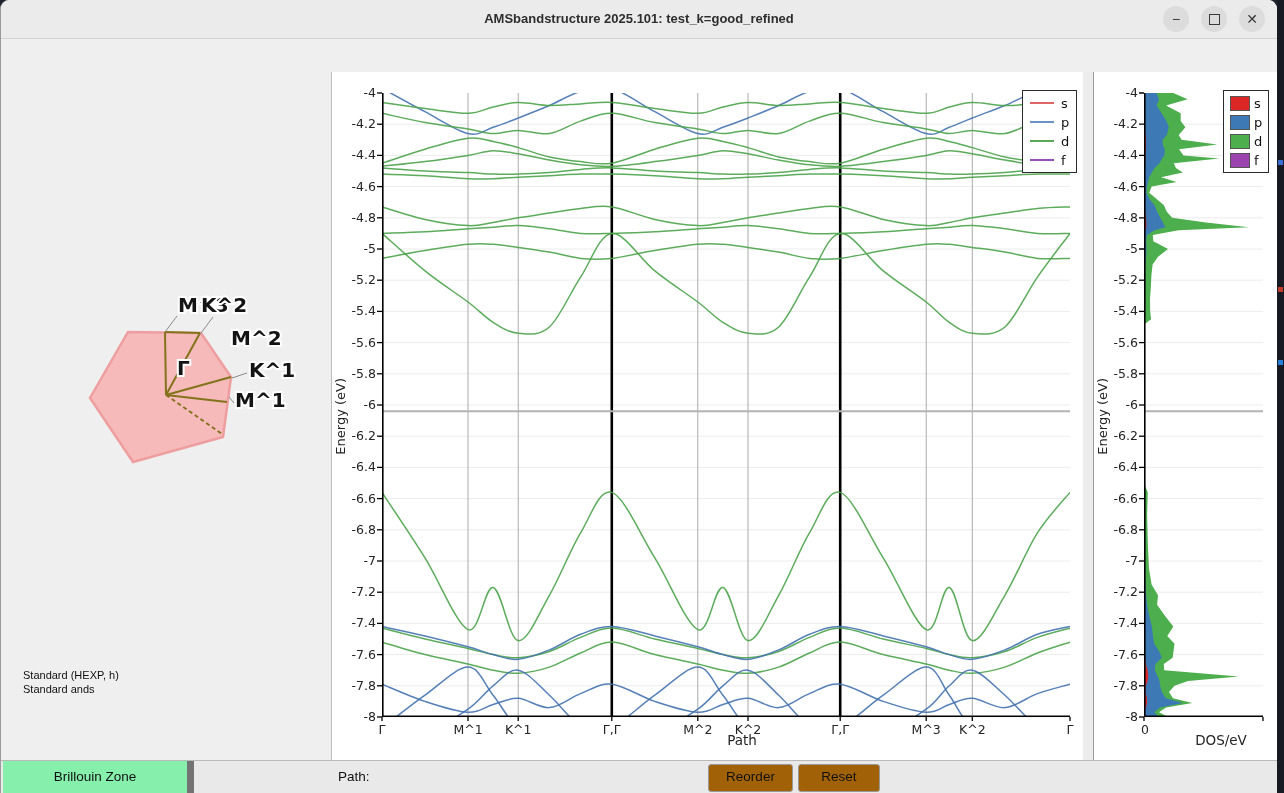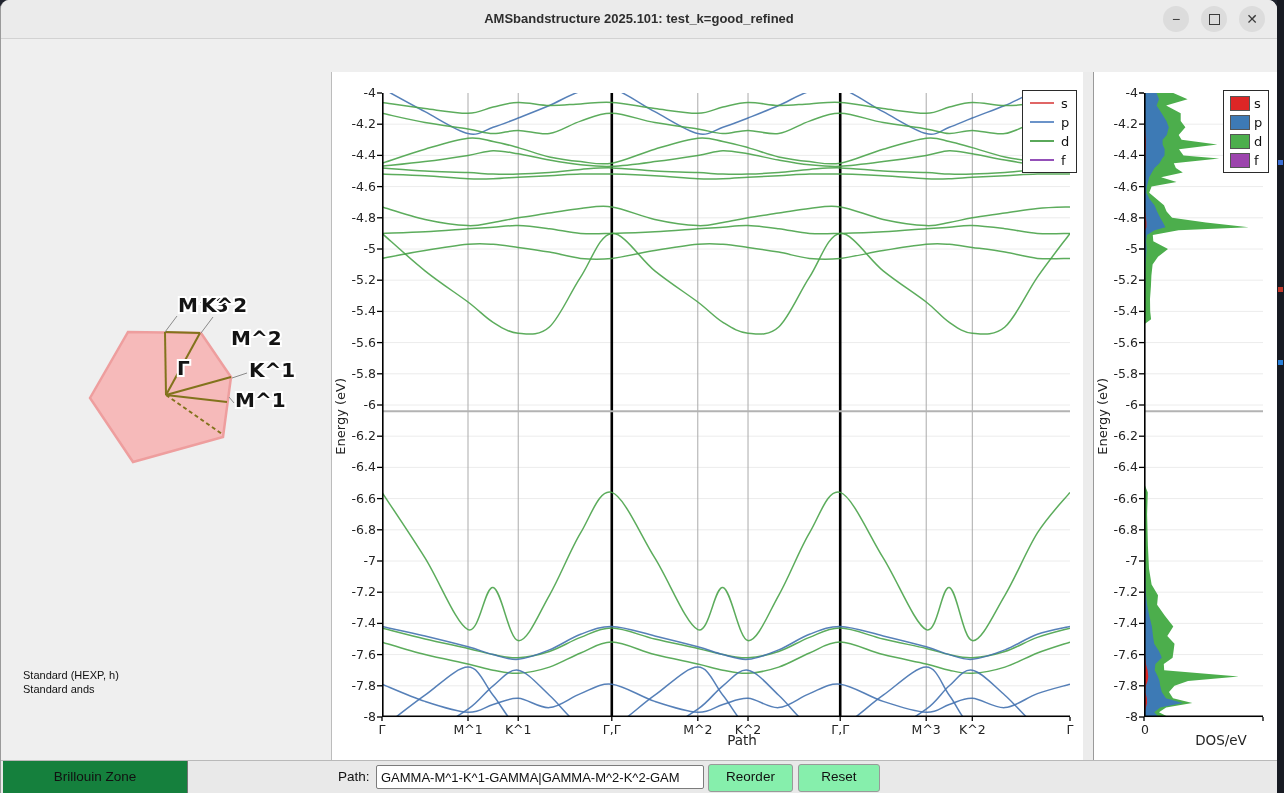--- a/index.html
+++ b/index.html
@@ -43,27 +43,27 @@
   .legend{position:absolute;background:#fff;border:1px solid #2b2b2b;padding:4px 7px 4px 7px;
           display:flex;flex-direction:column;gap:3px;}
   .legend-row{display:flex;align-items:center;gap:7px;height:16px;}
   .legend-line{width:24px;height:2px;}
   .legend-patch{width:18px;height:13px;border:0.5px solid #555;}
   .legend-label{font-size:13px;color:#111;font-family:"DejaVu Sans",sans-serif;}
   
   #bottombar{position:absolute;left:0;top:760px;width:1277px;height:33px;background:#e9e9e9;
              border-top:1px solid #b9b9b9;box-sizing:border-box;}
   .tab{position:absolute;top:0;height:32px;line-height:32px;text-align:center;font-size:13.5px;color:#111;}
-  #tab-bz{left:2px;width:184px;background:#15803d;border-right:1px solid #737373;text-align:center;}
+  #tab-bz{left:2px;width:184px;background:#86efac;border-right:7px solid #737373;text-align:center;}
   #tab-atoms{left:186px;width:144px;background:#dddddd;border-right:1px solid #c4c4c4;}
   #path-label{position:absolute;left:337px;top:0;height:32px;line-height:32px;font-size:13.5px;color:#111;}
   #path-input{position:absolute;left:375px;top:4px;width:318px;height:22px;border:1px solid #7c7c7c;
               background:#fff;font-size:13px;font-family:"Liberation Sans",sans-serif;padding:0 4px;
               box-sizing:content-box;color:#111;border-radius:2px;}
-  .bbtn{position:absolute;top:3px;height:26px;background:#86efac;border:1px solid #999;
+  .bbtn{position:absolute;top:3px;height:26px;background:#a16207;border:1px solid #999;
         border-radius:3px;font-size:13.5px;color:#111;text-align:center;line-height:24px;}
   #btn-reorder{left:707px;width:83px;}
   #btn-reset{left:797px;width:80px;}
   
   #right-strip{position:absolute;right:0;top:0;width:7px;height:793px;background:#171a22;}
   .fleck{position:absolute;width:5px;height:5px;left:1px;}
 </style>
 </head>
 <body>
 
@@ -369,21 +369,20 @@
             <div class="legend-patch" style="background: rgb(156, 68, 173);"></div>
             <div class="legend-label">f</div>
           </div>
         </div>
     </div>
   </div>
 
   <div id="bottombar">
     <div class="tab" id="tab-bz">Brillouin Zone</div>
     <div id="path-label">Path:</div>
-    <input id="path-input" type="text" value="GAMMA-M^1-K^1-GAMMA|GAMMA-M^2-K^2-GAM" style="">
     <div class="bbtn" id="btn-reorder">Reorder</div>
     <div class="bbtn" id="btn-reset">Reset</div>
   </div>
 </div>
 
 <div id="right-strip">
   <div class="fleck" style="top:160px;background:#3b6fd4;"></div>
   <div class="fleck" style="top:287px;background:#c0392b;"></div>
   <div class="fleck" style="top:360px;background:#2980d9;"></div>
 </div>

